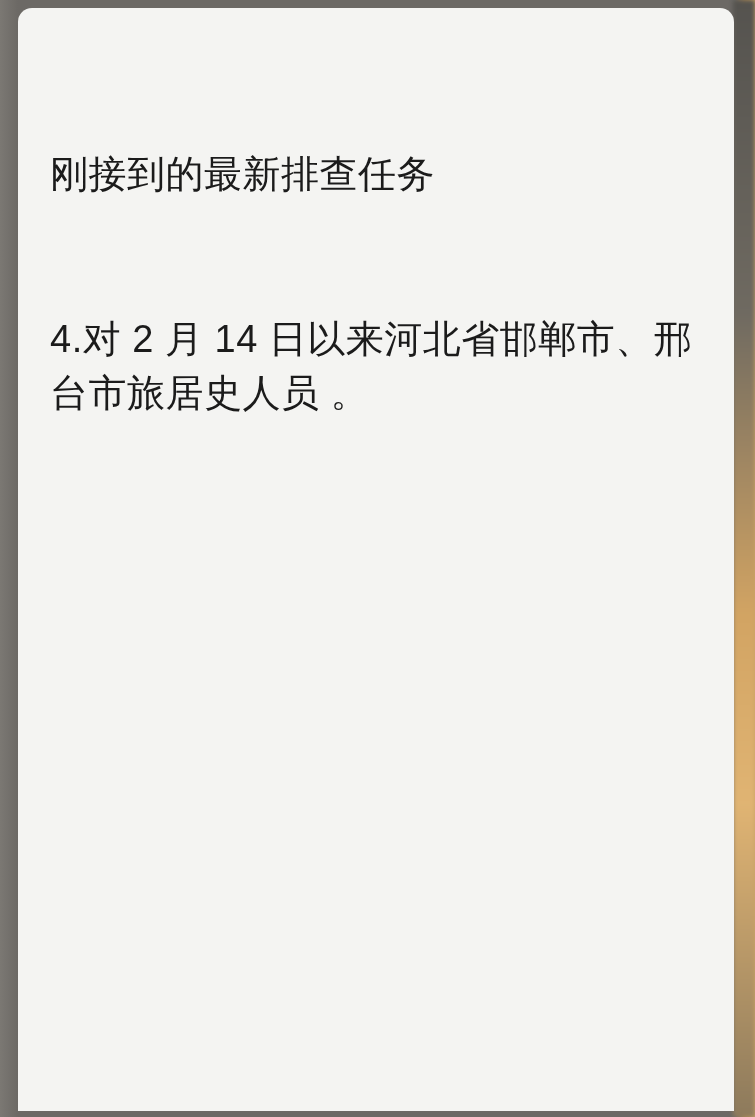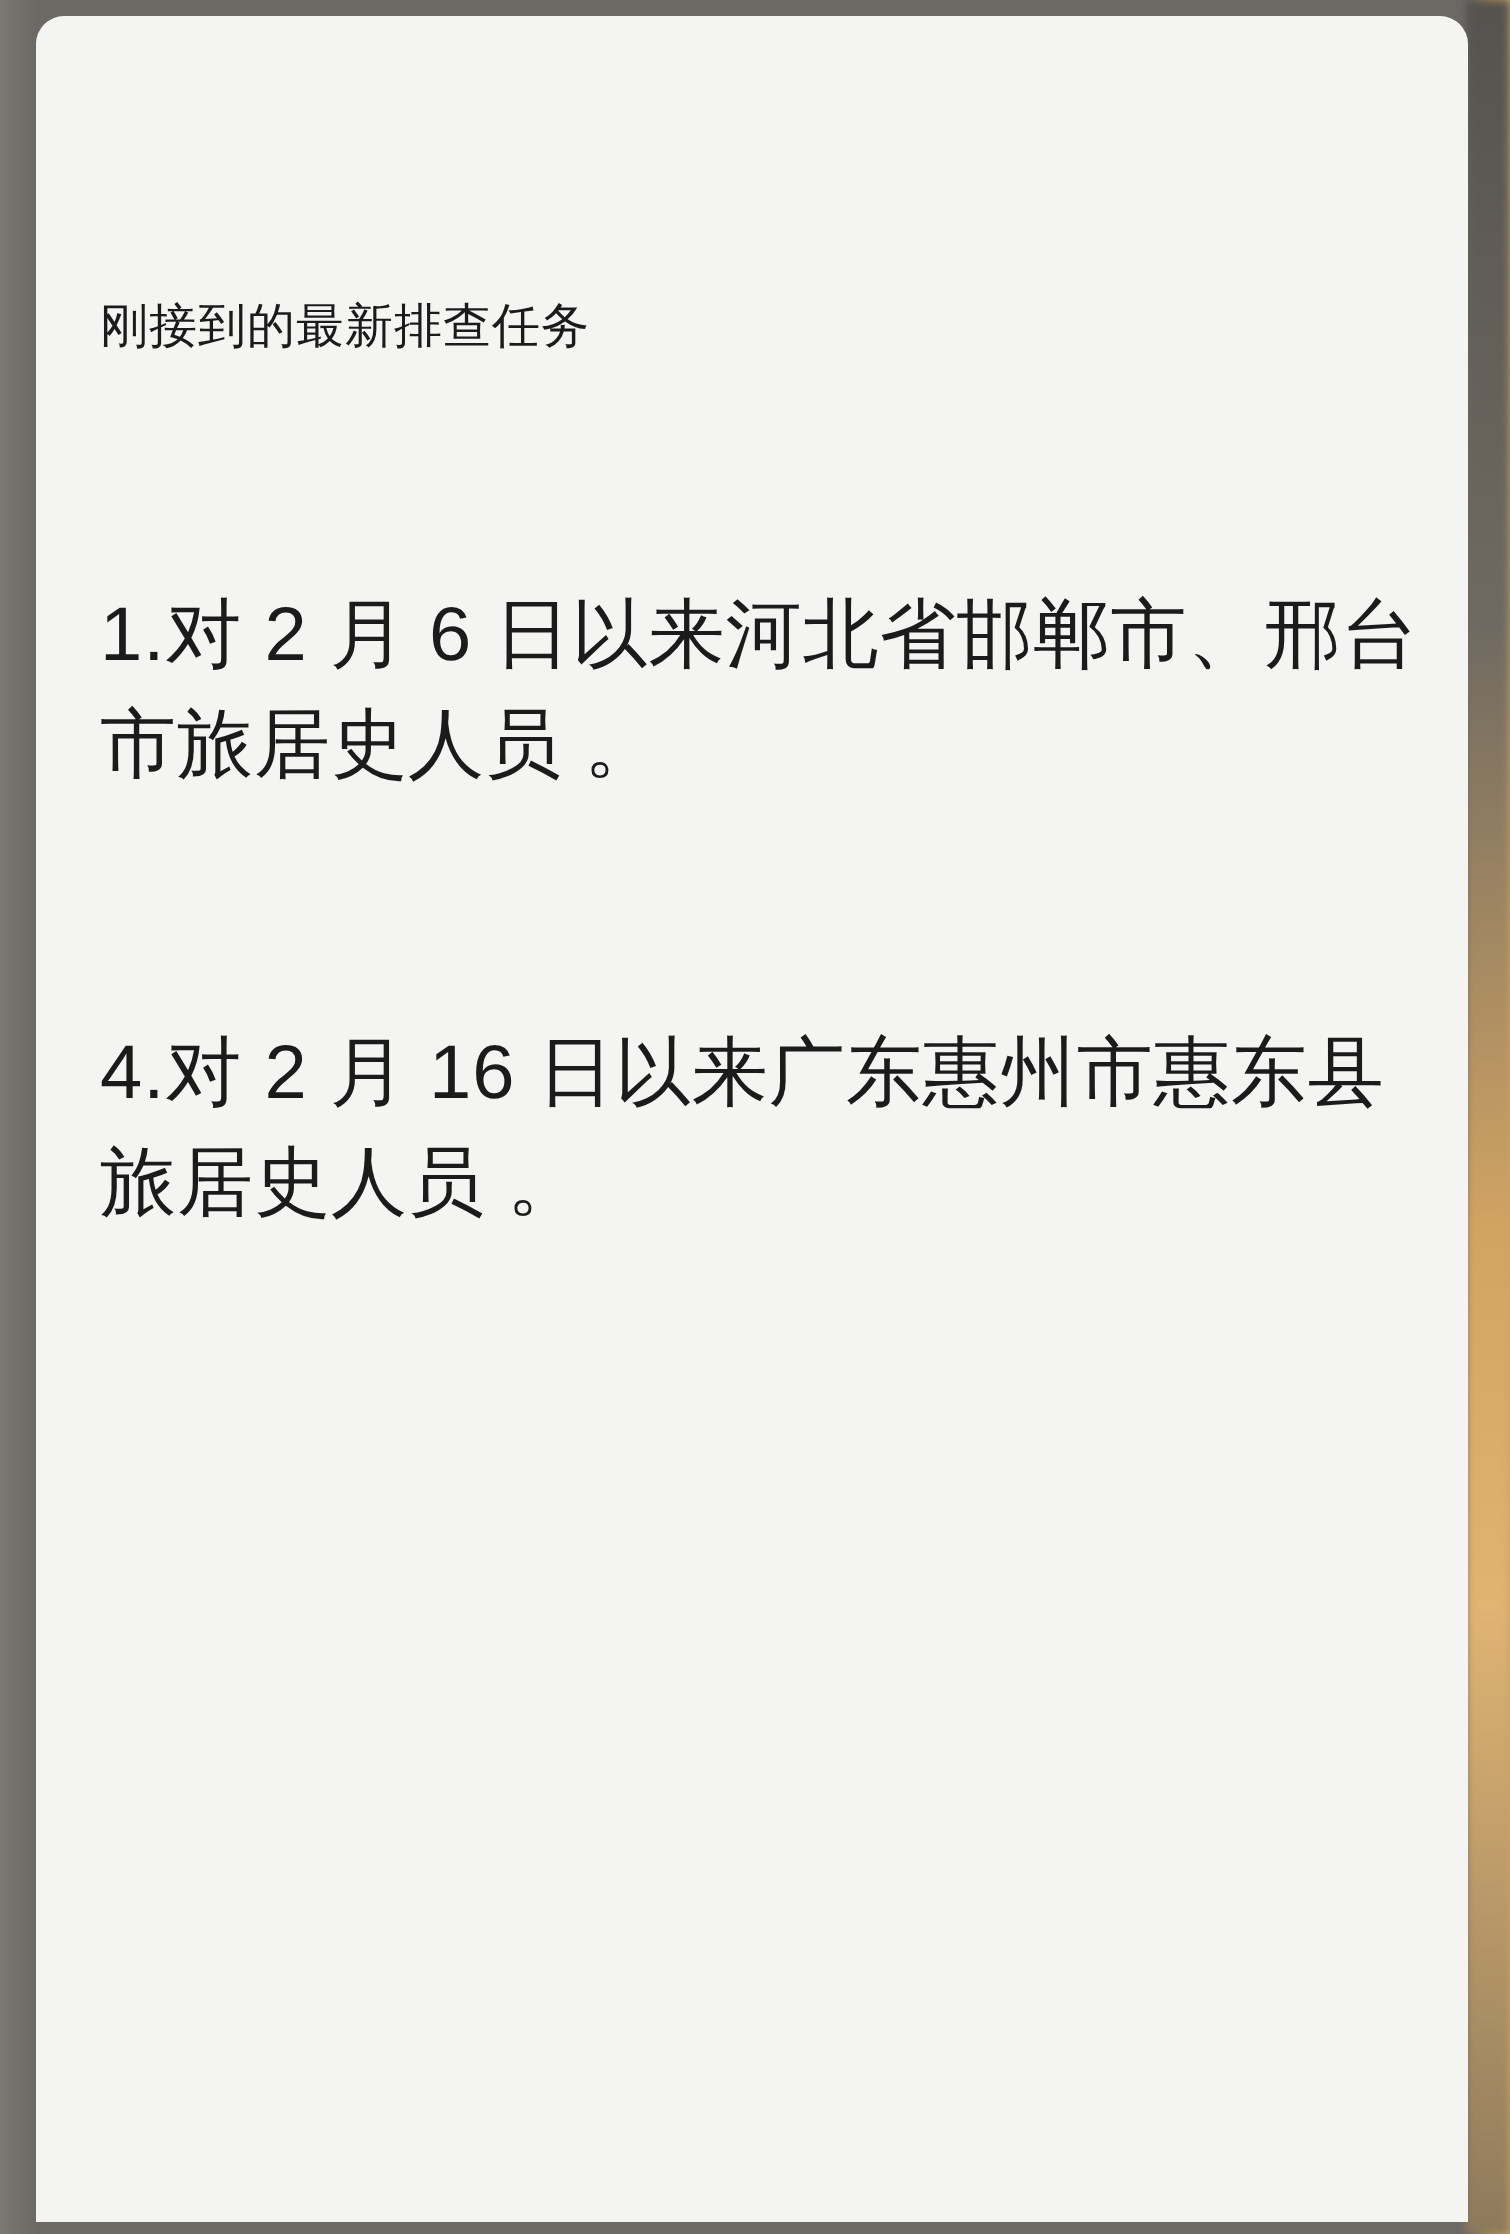--- a/index.html
+++ b/index.html
@@ -50,31 +50,30 @@
     font-size: 38px;
     line-height: 1.44;
     letter-spacing: 0.5px;
     white-space: pre-wrap;
     word-break: break-all;
   }
   .line {
     display: block;
   }
   .line.title {
-    font-size: 24px;
+    font-size: 38px;
   }
 </style>
 </head>
 <body>
 
 <div id="backdrop"></div>
 
 <div id="card">
   <div id="msg">
     <span class="line title">刚接到的最新排查任务</span>
-    <span class="line">1.对 2 月 6 日以来河北省邯郸市、邢台市旅居史人员 。</span>
-    <span class="line">4.对 2 月 16 日以来广东惠州市惠东县旅居史人员 。</span>
+    <span class="line">4.对 2 月 14 日以来河北省邯郸市、邢台市旅居史人员 。</span>
     
     
     
     
   </div>
 </div>
 
 </body></html>

